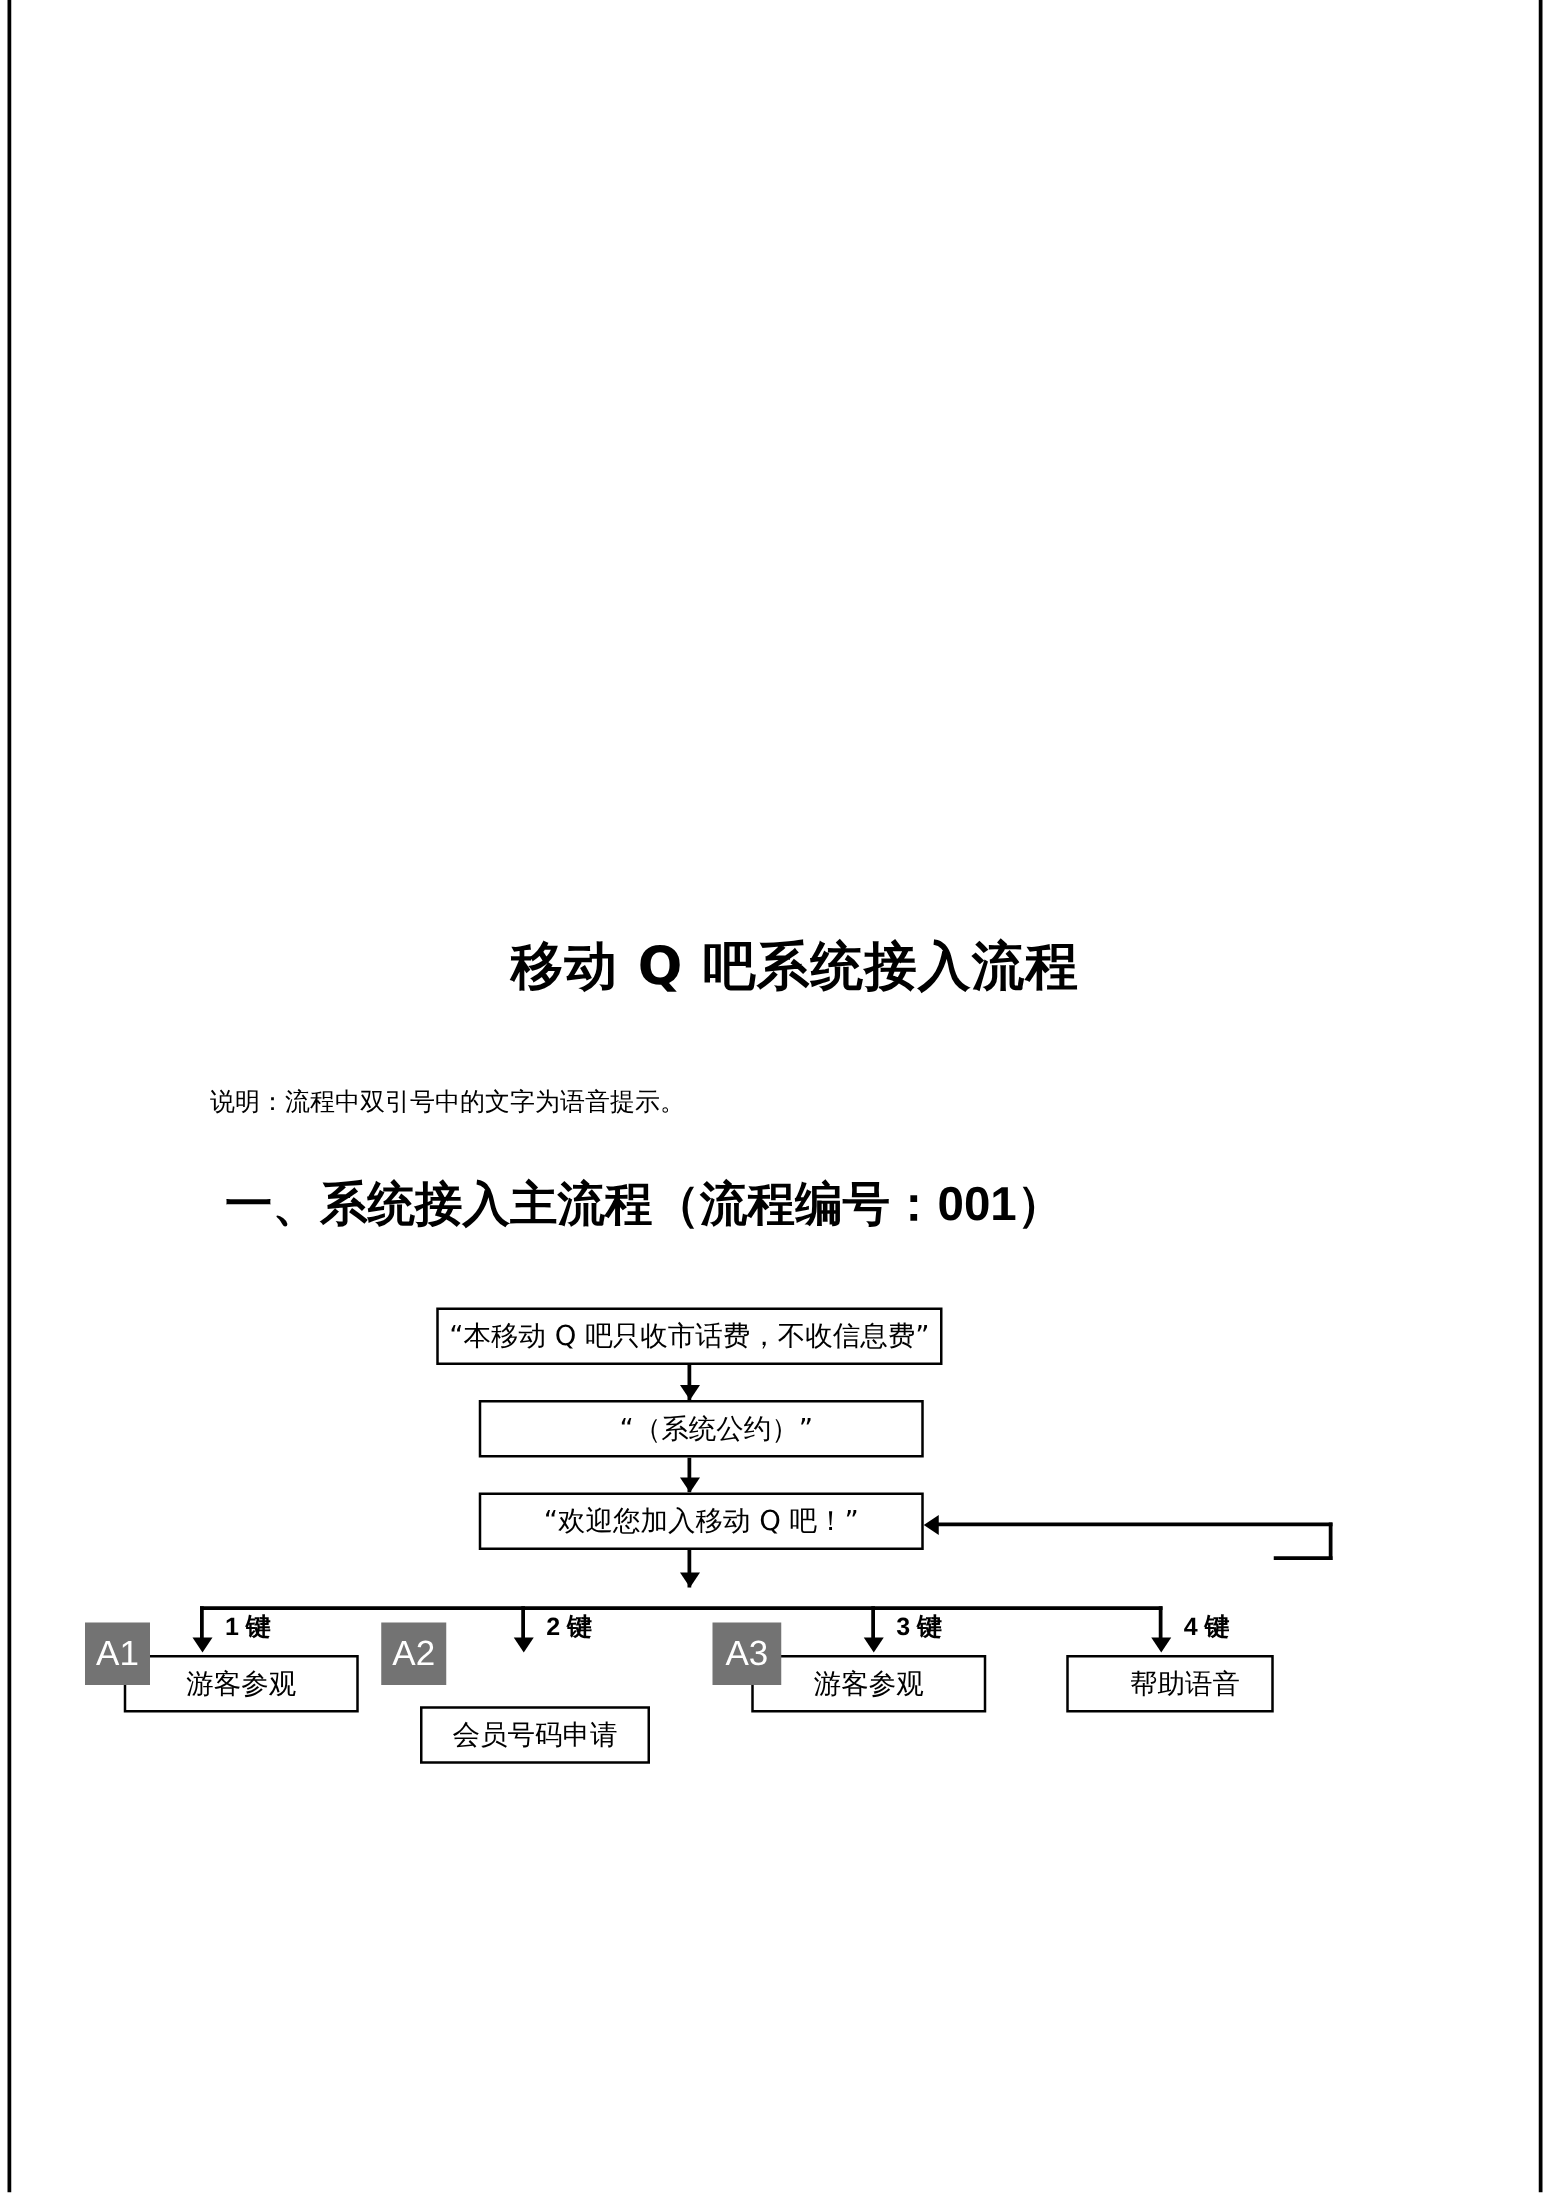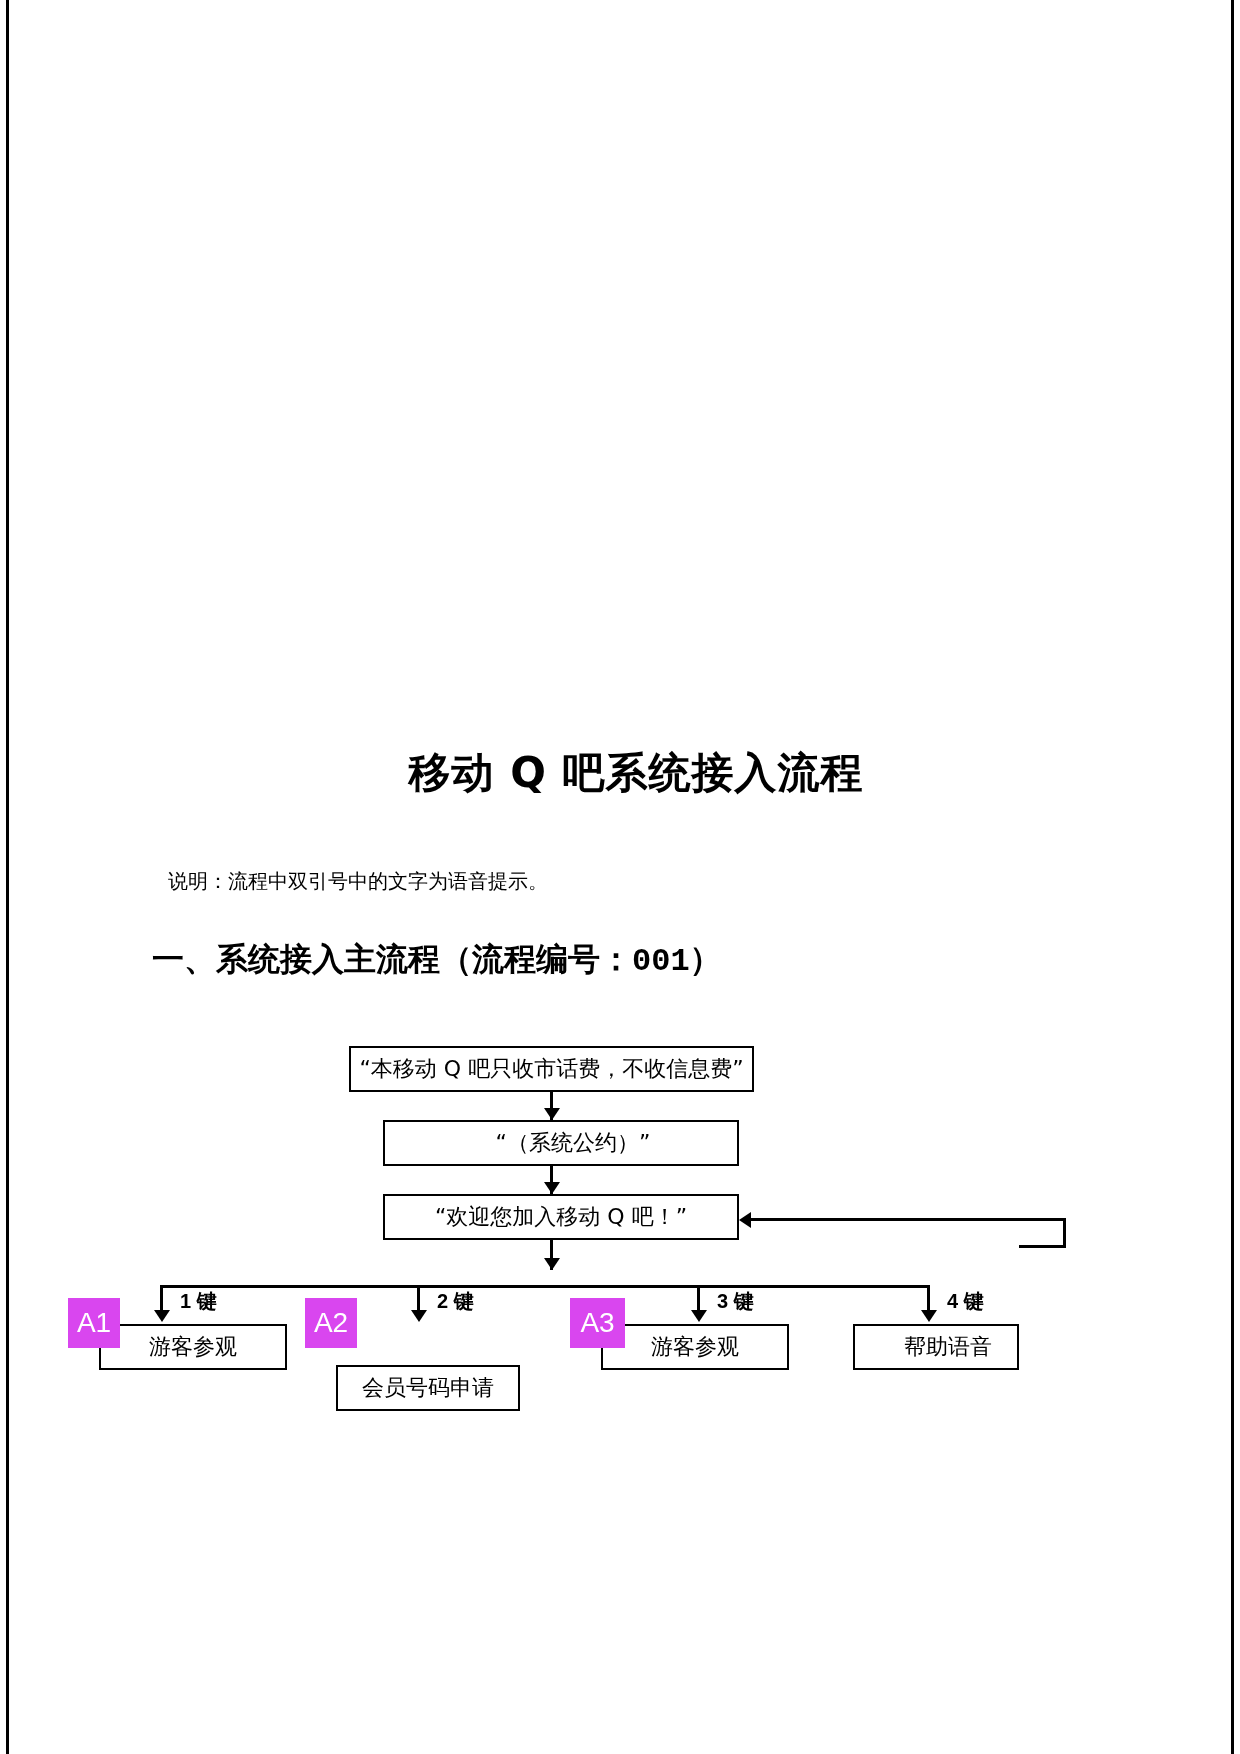--- a/index.html
+++ b/index.html
@@ -52,24 +52,24 @@
   }
   #note-line {
     position: absolute;
     left: 168px; top: 868px;
     font-size: 20px;
     font-family: "DejaVu Sans", "Liberation Sans", sans-serif;
     white-space: nowrap;
   }
   #section-heading {
     position: absolute;
-    left: 152px; top: 938px;
-    font-size: 32px;
+    left: 180px; top: 938px;
+    font-size: 38px;
     font-weight: bold;
-    font-family: Liberation Mono, monospace;
+    font-family: Liberation Sans, sans-serif;
     white-space: nowrap;
   }
 
   
   #flow {
     position: absolute;
     left: 0; top: 0;
     width: 1240px;
     height: 1244px;
   }
@@ -81,21 +81,21 @@
     display: flex;
     align-items: center;
     justify-content: center;
     font-size: 22px;
     font-family: "DejaVu Sans", "Liberation Sans", sans-serif;
     white-space: nowrap;
     z-index: 3;
   }
   .badge {
     position: absolute;
-    background: #d946ef;
+    background: #737373;
     color: #ffffff;
     display: flex;
     align-items: center;
     justify-content: center;
     font-size: 28px;
     font-family: "Liberation Sans", "DejaVu Sans", sans-serif;
     z-index: 5;
   }
   .key-label {
     position: absolute;

